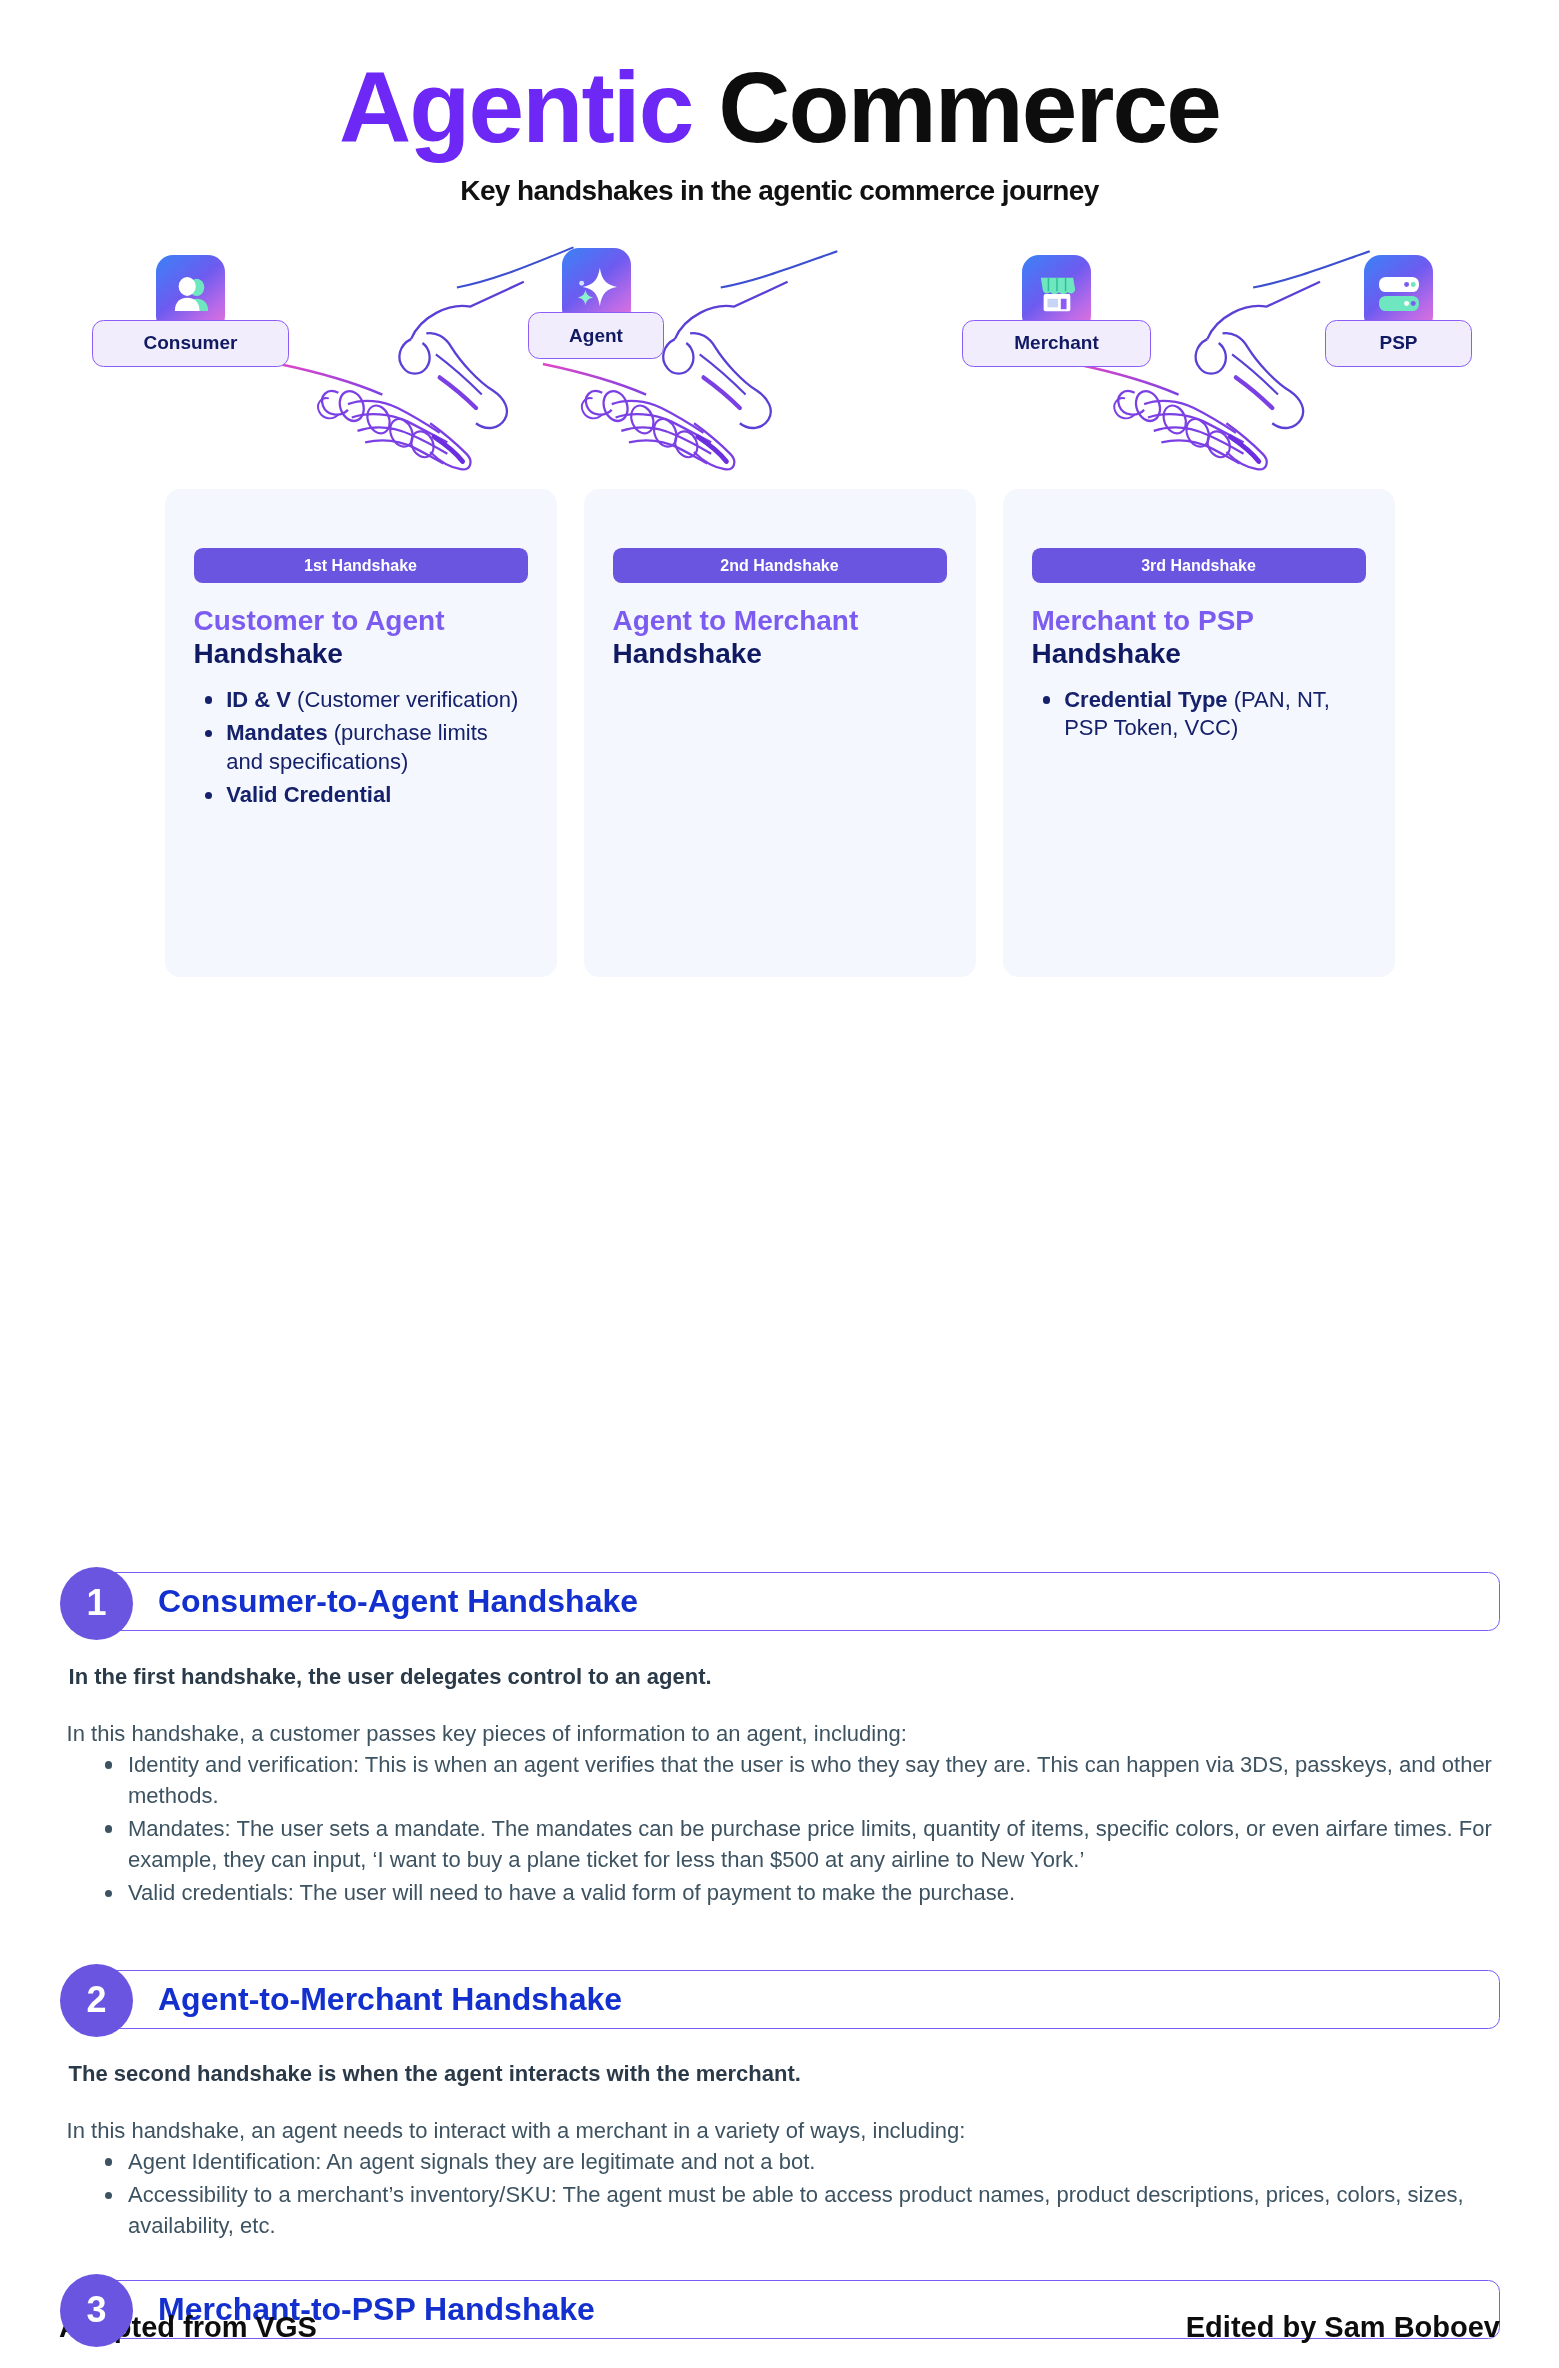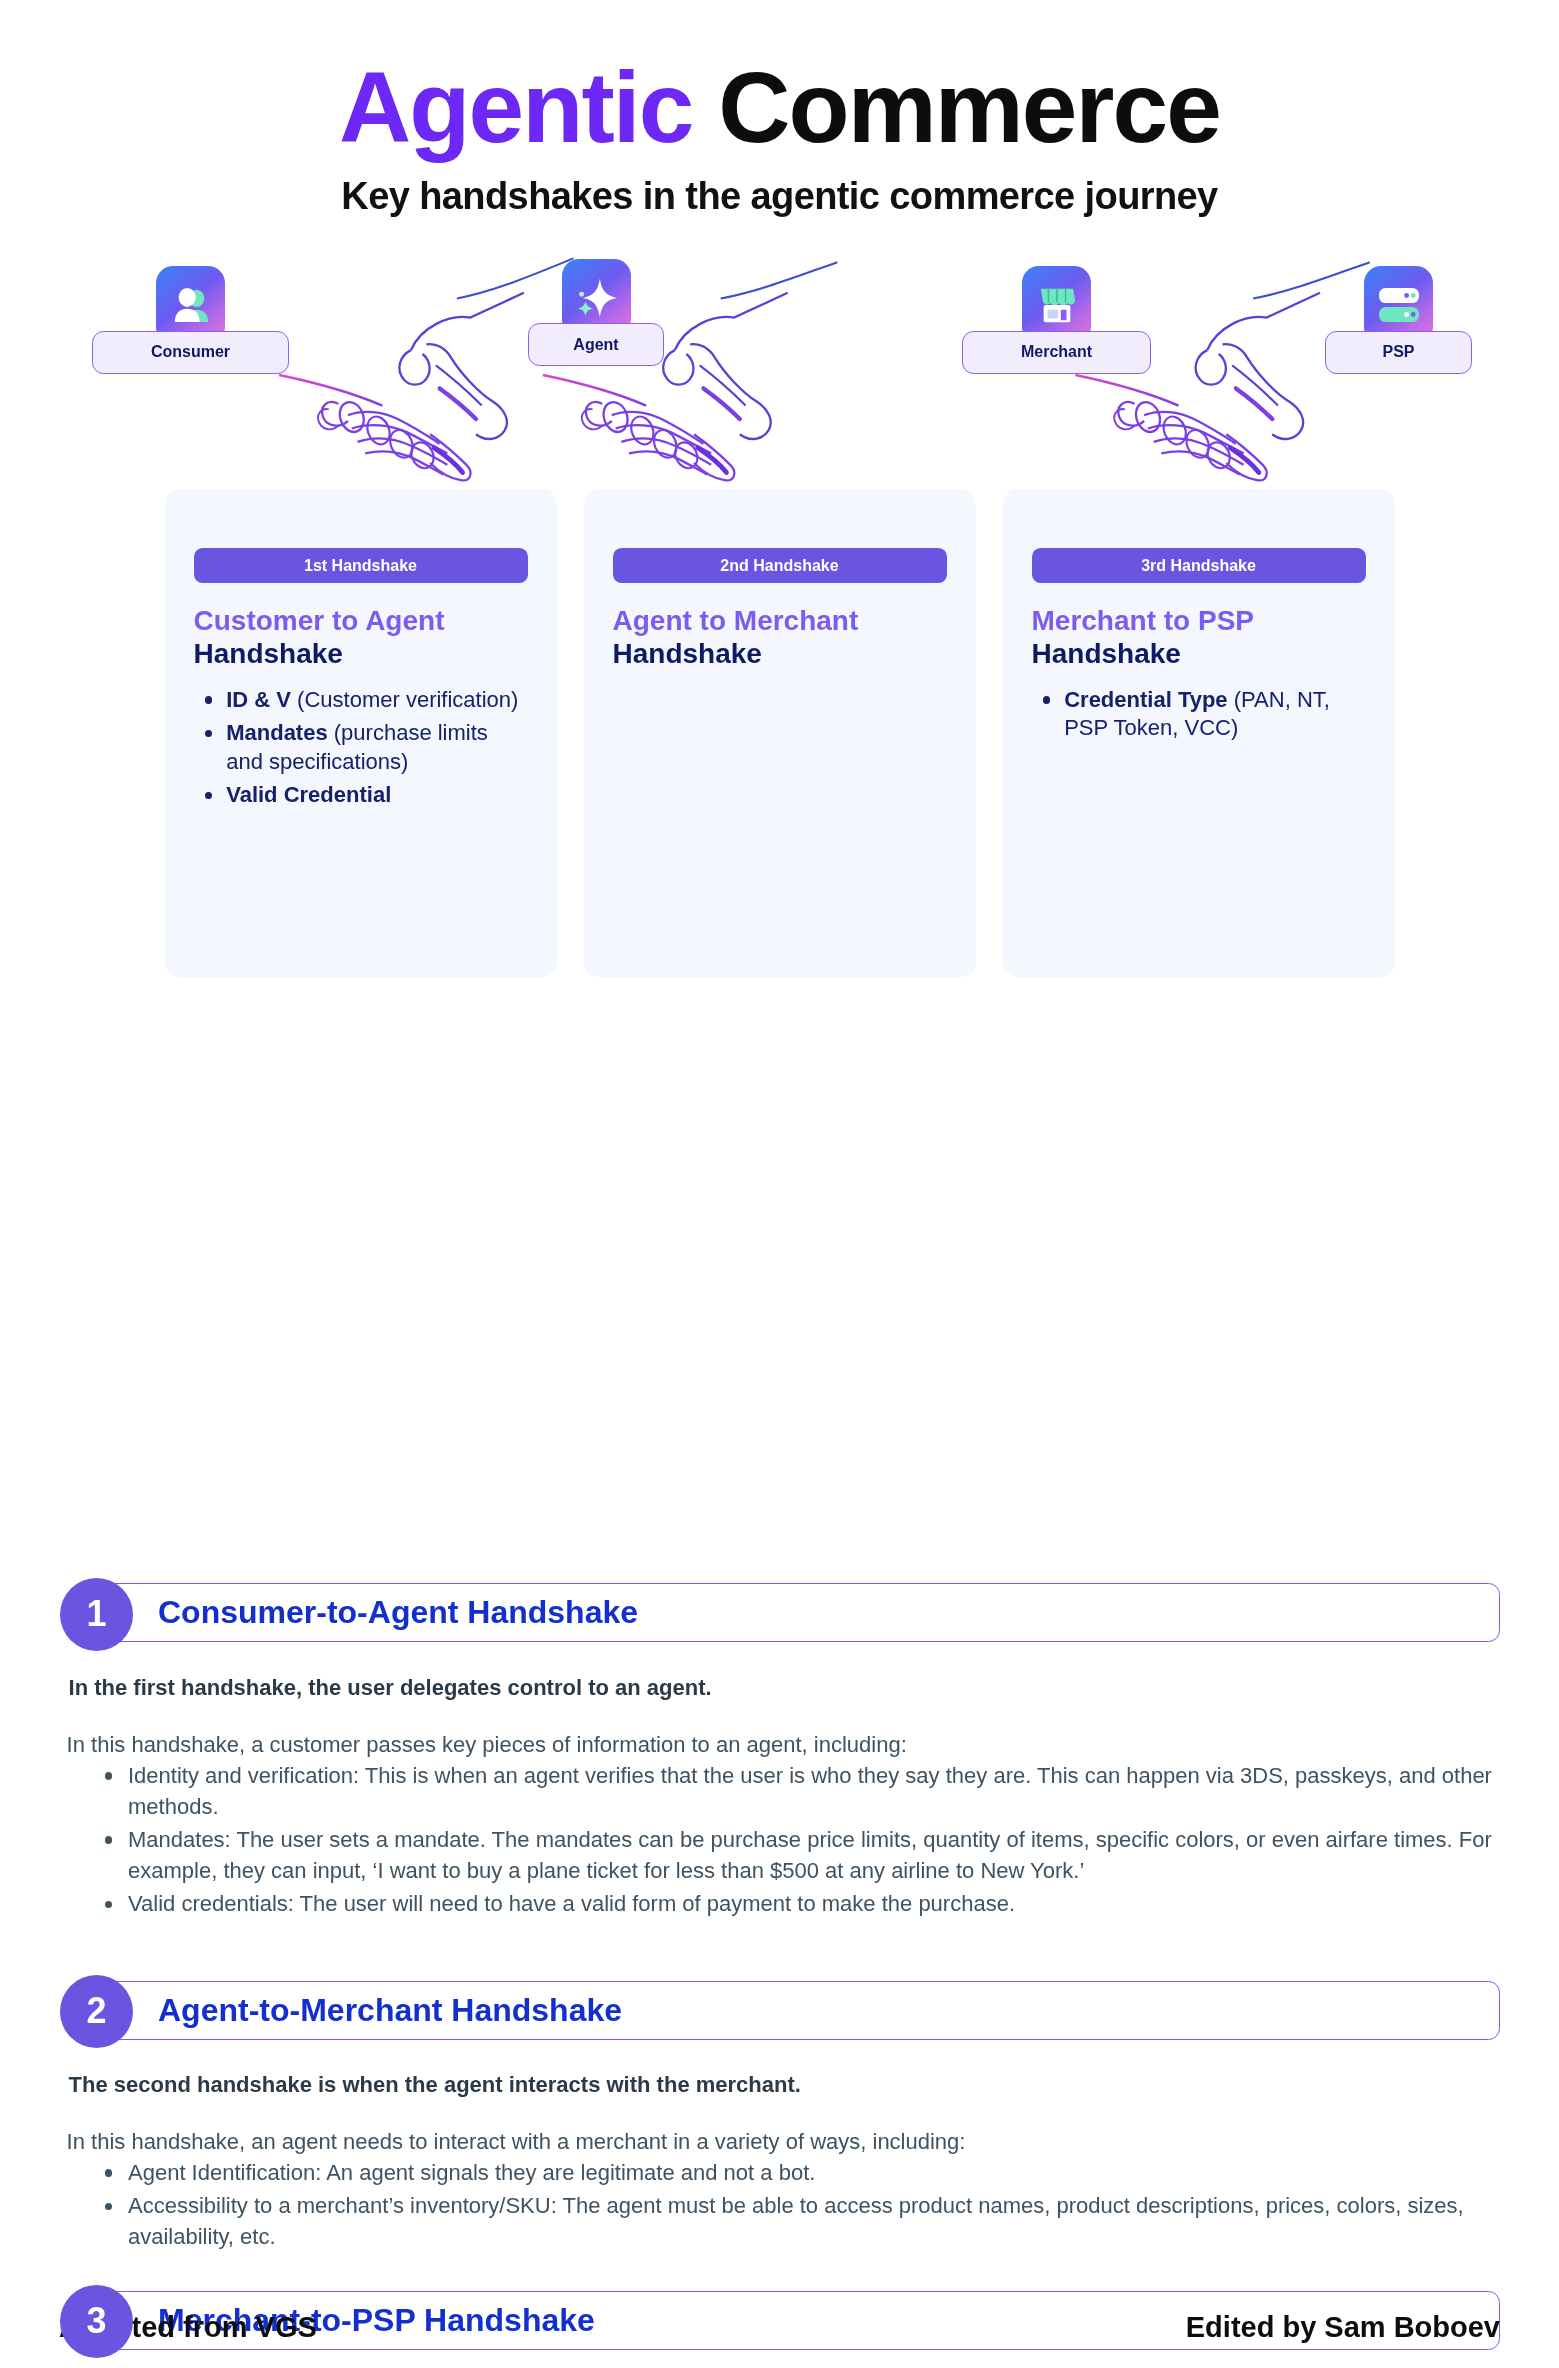--- a/index.html
+++ b/index.html
@@ -17,21 +17,21 @@
   .main-title {
     font-size: 100px;
     font-weight: 700;
     letter-spacing: -1.9px;
     line-height: 1.05;
     white-space: nowrap;
   }
   .main-title .accent { color: #6d28f5; }
   .main-title .plain  { color: #0d0d0d; }
   .subtitle {
-    font-size: 38px;
+    font-size: 28px;
     font-weight: 700;
     color: #111111;
     margin-top: 15.3px;
     letter-spacing: -0.6px;
   }
 
   
   .diagram {
     position: relative;
     height: 315px;
@@ -46,21 +46,21 @@
     background: linear-gradient(140deg, #3b82f6 0%, #6d5bf0 45%, #b86ae8 75%, #ec72d8 100%);
     display: flex; align-items: center; justify-content: center;
     position: relative; z-index: 2;
   }
   .actor-label {
     position: relative; z-index: 3;
     background: #f2edfd;
     border: 1.9px solid #8b5cf6;
     border-radius: 11.5px;
     color: #101a62;
-    font-size: 16px;
+    font-size: 19px;
     font-weight: 700;
     padding: 11.5px 19px;
     text-align: center;
     white-space: nowrap;
     margin-top: -13.4px;
   }
 
   
   .cards {
     position: absolute;

